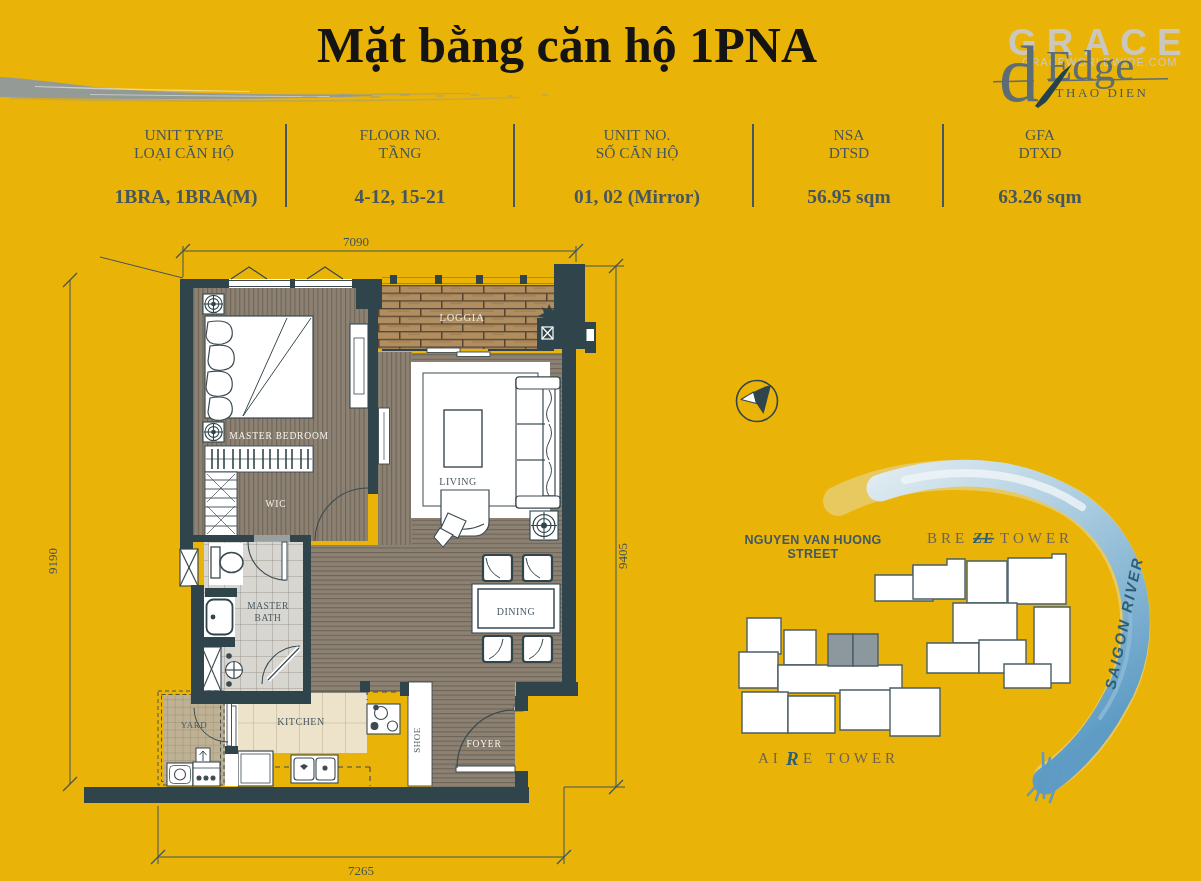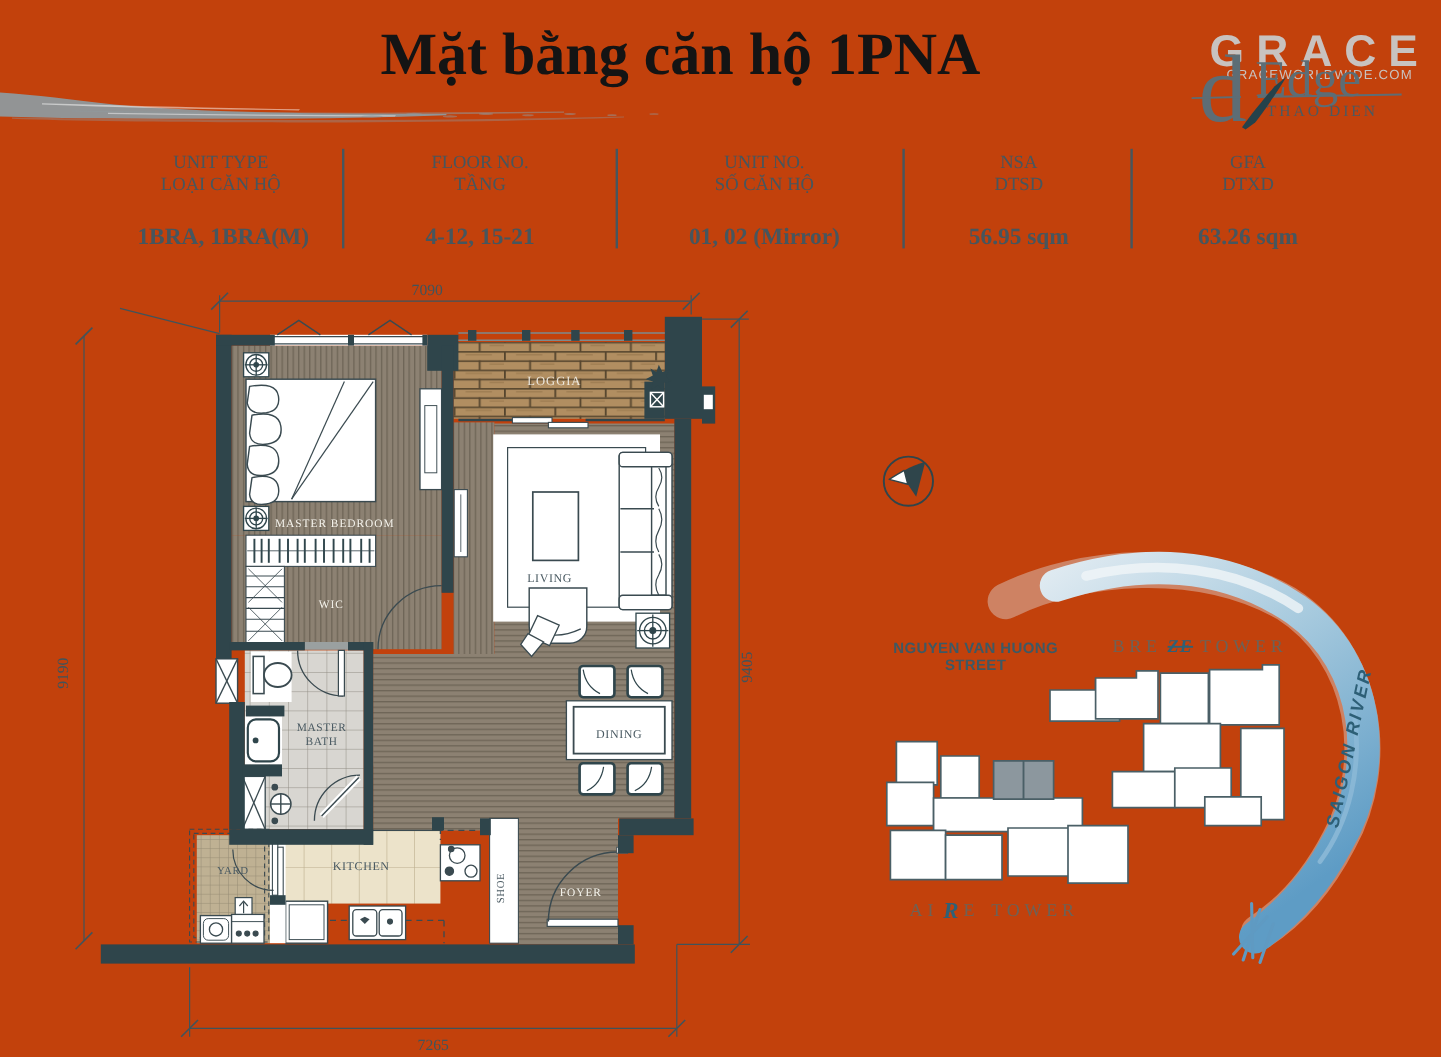--- a/index.html
+++ b/index.html
@@ -1,16 +1,16 @@
 <!DOCTYPE html>
 <html><head>
 <meta charset="utf-8">
 <style>
   html,body{margin:0;padding:0;background:#fff;}
-  .page{position:relative;width:1201px;height:881px;background:#c2410c;overflow:hidden;font-family:"Liberation Serif",serif;}
+  .page{position:relative;width:1201px;height:881px;background:#eab308;overflow:hidden;font-family:"Liberation Serif",serif;}
   svg text{font-family:"Liberation Serif",serif;}
   .sans, .sans text{font-family:"Liberation Sans",sans-serif;}
 </style>
 </head>
 <body>
 <div class="page">
 <svg width="1201" height="881" viewBox="0 0 1201 881">
 <defs>
   <pattern id="woodV" width="4.6" height="4.6" patternUnits="userSpaceOnUse">
     <rect width="4.6" height="4.6" fill="#8c8172"></rect>

